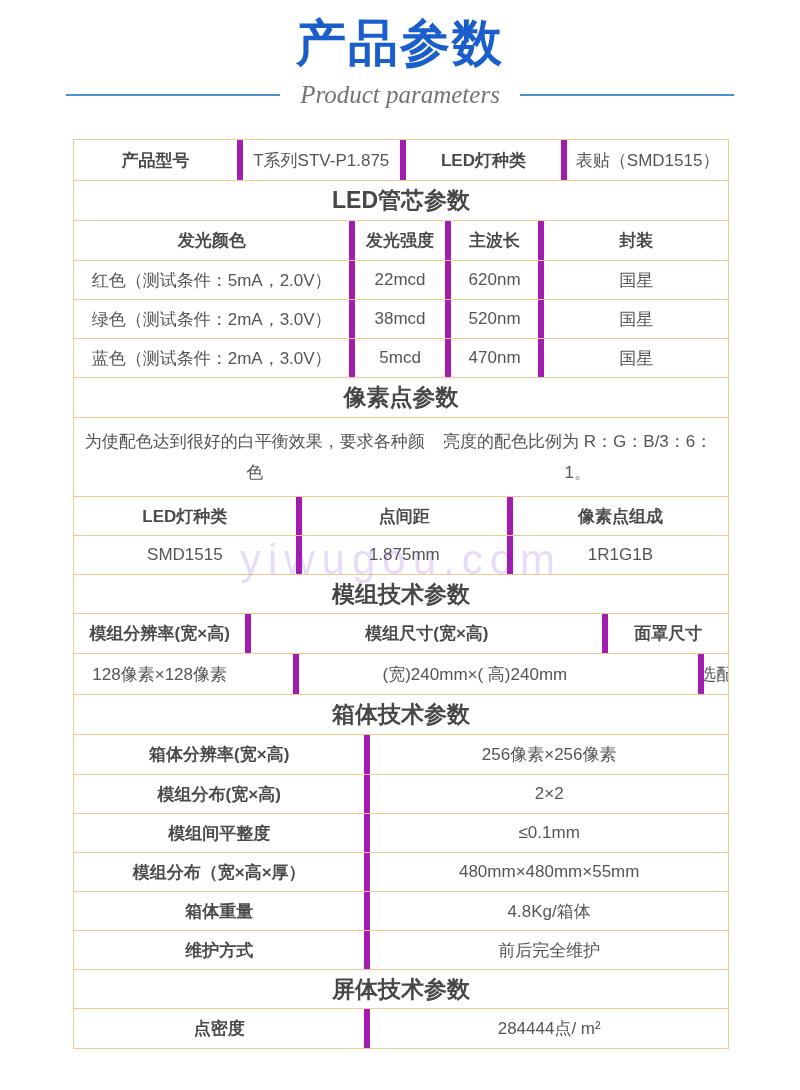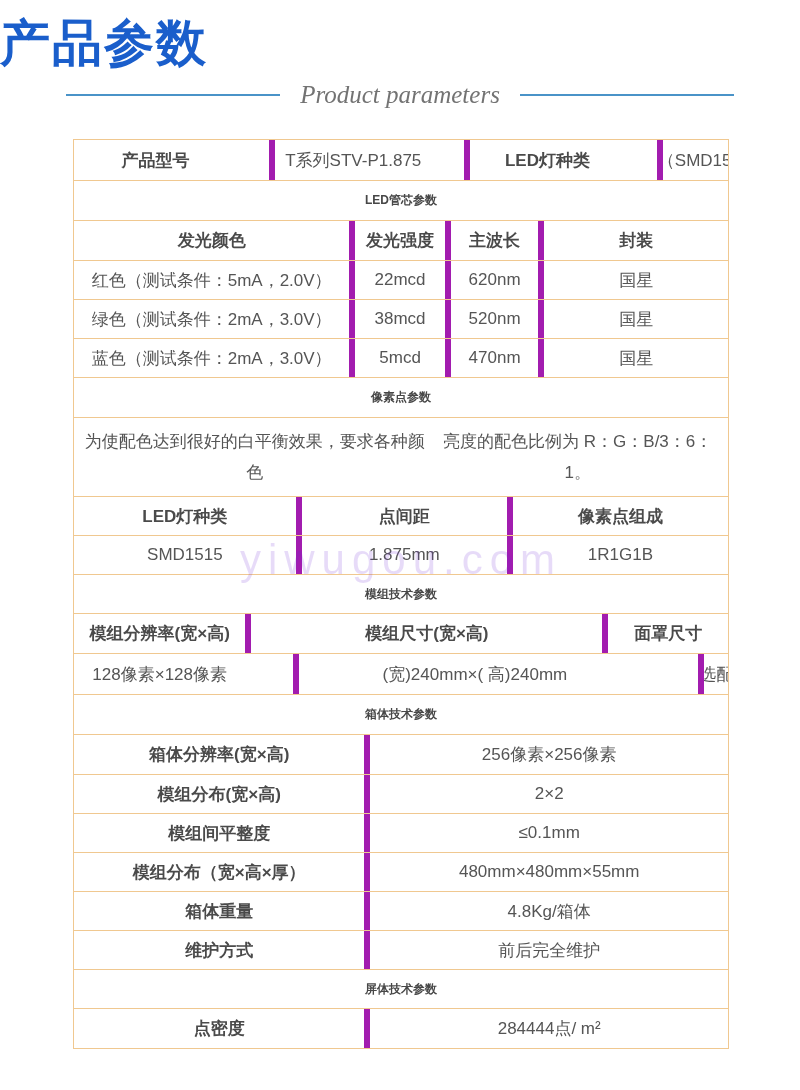--- a/index.html
+++ b/index.html
@@ -5,21 +5,21 @@
   html,body{margin:0;padding:0;}
   body{
     width:800px;height:1090px;overflow:hidden;background:#ffffff;
     font-family:"Liberation Sans","DejaVu Sans",sans-serif;
     color:#4f4f4f;
   }
   .page{position:relative;width:800px;height:1090px;}
 
   
   .page-title{
-    margin:0;padding-top:14px;
+    margin:0;padding-top:14px;text-align:center;
     font-size:50px;line-height:58px;font-weight:700;letter-spacing:2px;
     color:#1a5ecb;
   }
   .subtitle-row{
     display:flex;align-items:center;justify-content:center;
     margin-top:8px;height:30px;
   }
   .sub-line{width:214px;border-top:2px solid #4a93c8;height:0;}
   .subtitle{
     margin:0 20px;
@@ -35,24 +35,24 @@
   .row{display:grid;box-sizing:border-box;}
   .row + .row{border-top:1px solid #f0c890;}
   .cell{
     display:flex;align-items:center;justify-content:center;
     text-align:center;font-size:17px;padding:0 4px;box-sizing:border-box;
     overflow:hidden;white-space:nowrap;
   }
   .cell + .cell{border-left:6px solid #a21caf;}
   .lbl{font-weight:700;color:#4a4a4a;}
   .val{font-weight:400;color:#555555;}
-  .sec .cell{font-weight:700;font-size:12px;color:#474747;}
+  .sec .cell{font-weight:700;font-size:23px;color:#474747;}
 
   
-  .g4   {grid-template-columns:24.9% 24.9% 24.7% auto;gap:32px;}
+  .g4   {grid-template-columns:24.9% 24.9% 24.7% auto;}
   .gled {grid-template-columns:42.1% 14.6% 14.3% auto;}
   .gpix {grid-template-columns:33.9% 32.3% auto;}
   .gmod {grid-template-columns:26.2% 54.6% auto;}
   .g2   {grid-template-columns:44.4% auto;}
   .g1   {grid-template-columns:100%;}
 
   
   .h40{height:40px;} .h39{height:39px;} .h41{height:41px;gap:48px;} .h79{height:79px;}
 
   .note-cell{flex-direction:row;justify-content:center;line-height:31px;white-space:normal;}

